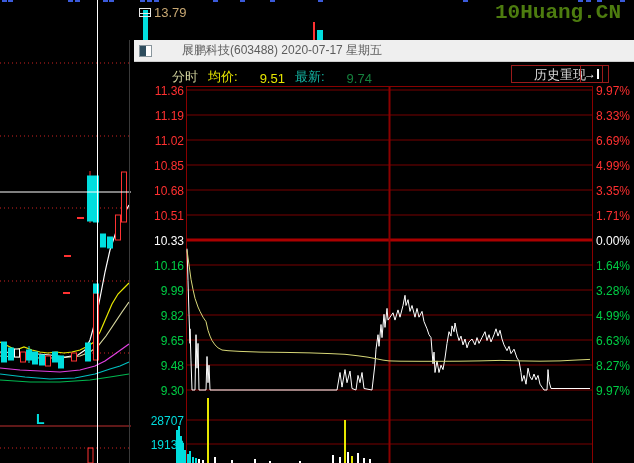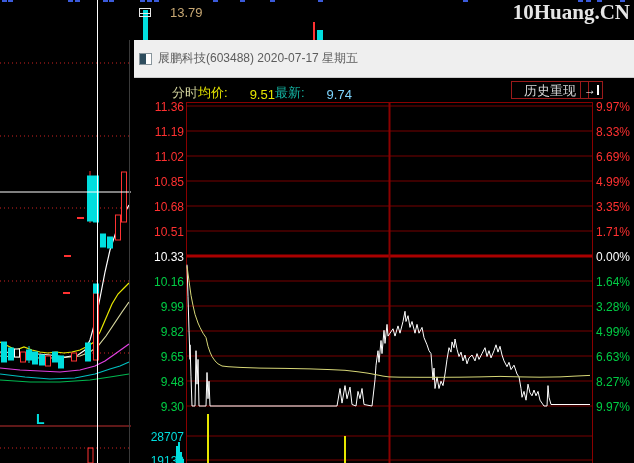--- a/index.html
+++ b/index.html
@@ -1,44 +1,44 @@
 <!DOCTYPE html>
 <html><head>
 <meta charset="utf-8">
 <style>
   html,body{margin:0;padding:0;background:#000;}
   .screen{position:relative;width:634px;height:463px;background:#000;overflow:hidden;
           font-family:"Liberation Sans",sans-serif;}
   #bg-svg{position:absolute;left:0;top:0;}
   
-  .marker{position:absolute;left:139px;top:6px;display:flex;align-items:center;gap:19px;}
+  .marker{position:absolute;left:139px;top:6px;display:flex;align-items:center;gap:3px;}
   .tagicon{width:12px;height:9px;border:1px solid #e8e8e8;box-sizing:border-box;background:transparent;}
   .tagicon div{height:4px;border-bottom:1px solid #e8e8e8;}
   .marker-text{font-size:13px;color:#c8a873;line-height:1;}
   
-  .watermark{position:absolute;top:1px;right:4px;font-family:Liberation Serif, serif;
-             font-weight:bold;font-size:21px;color:#e5e5e5;line-height:1.1;}
+  .watermark{position:absolute;top:1px;right:13px;font-family:Liberation Mono, monospace;
+             font-weight:bold;font-size:21px;color:#4d7c0f;line-height:1.1;}
   
   .win{position:absolute;left:134px;top:40px;width:500px;height:423px;background:#000;}
-  .titlebar{height:38px;background:#efefef;border-bottom:1px solid #cccccc;display:flex;
-            align-items:center;padding:0 5px;box-sizing:border-box;}
+  .titlebar{height:22px;background:#efefef;border-bottom:1px solid #cccccc;display:flex;
+            align-items:center;padding:0 5px;box-sizing:border-box;gap:24px;}
   .wicon{width:13px;height:12px;border:1px solid #88959c;display:flex;background:#fff;box-sizing:border-box;}
   .wicon .l{width:6px;background:#2e4d5e;}
   .wicon .r{flex:1;background:#ffffff;}
   .wtitle{font-size:12px;color:#5c5c5c;margin-left:6px;white-space:nowrap;}
   .whint{font-size:12px;color:#8f8f8f;margin-left:18px;white-space:nowrap;}
   .chart-header{position:relative;height:24px;display:flex;align-items:flex-end;font-size:13px;background:#000;}
   .c-mode{color:#cfd09b;margin-left:38px;}
   .c-y{color:#e6e600;}
   .c-w{color:#14b8a6;}
-  .c-py{color:#7dd3fc;}
-  .lbl{}
+  .c-py{color:#15803d;}
+  .lbl{margin-left:10px;}
   .val{margin-left:22px;}
   .replay{position:absolute;left:377px;top:3px;height:18px;background:#000;color:#d8d8d8;
-          border:1px solid #9b1a1a;font-size:13px;line-height:15px;padding:0 12px;
+          border:1px solid #9b1a1a;font-size:13px;line-height:15px;padding:0 22px;
           font-family:"Liberation Sans",sans-serif;cursor:pointer;}
   .nextbtn{position:absolute;left:446px;top:3px;height:18px;border:1px solid #9b1a1a;
            display:flex;align-items:center;padding:0 3px;cursor:pointer;box-sizing:border-box;}
   .nextbtn .arr{color:#ffffff;font-size:12px;font-weight:bold;line-height:1;}
   .nextbtn .bar{width:2px;height:10px;background:#ffffff;margin-left:1px;}
   #intraday-svg{display:block;overflow:visible;}
   svg text{font-family:"Liberation Sans",sans-serif;}
 </style>
 </head>
 <body>

